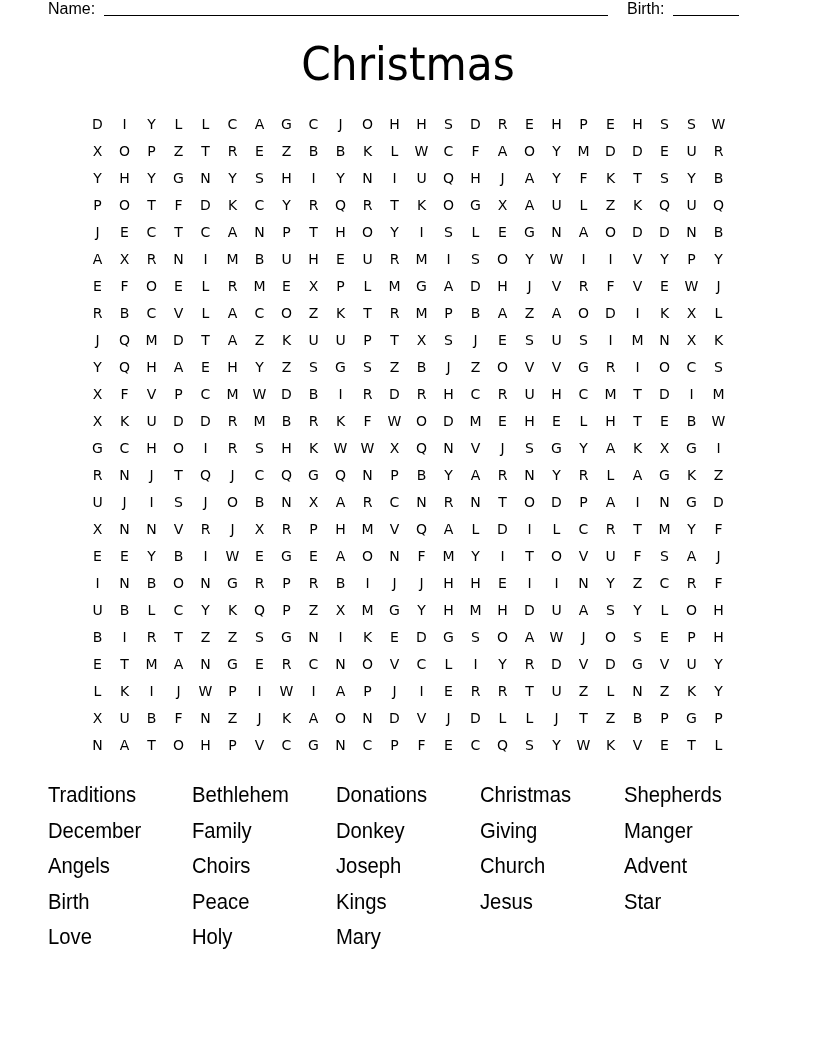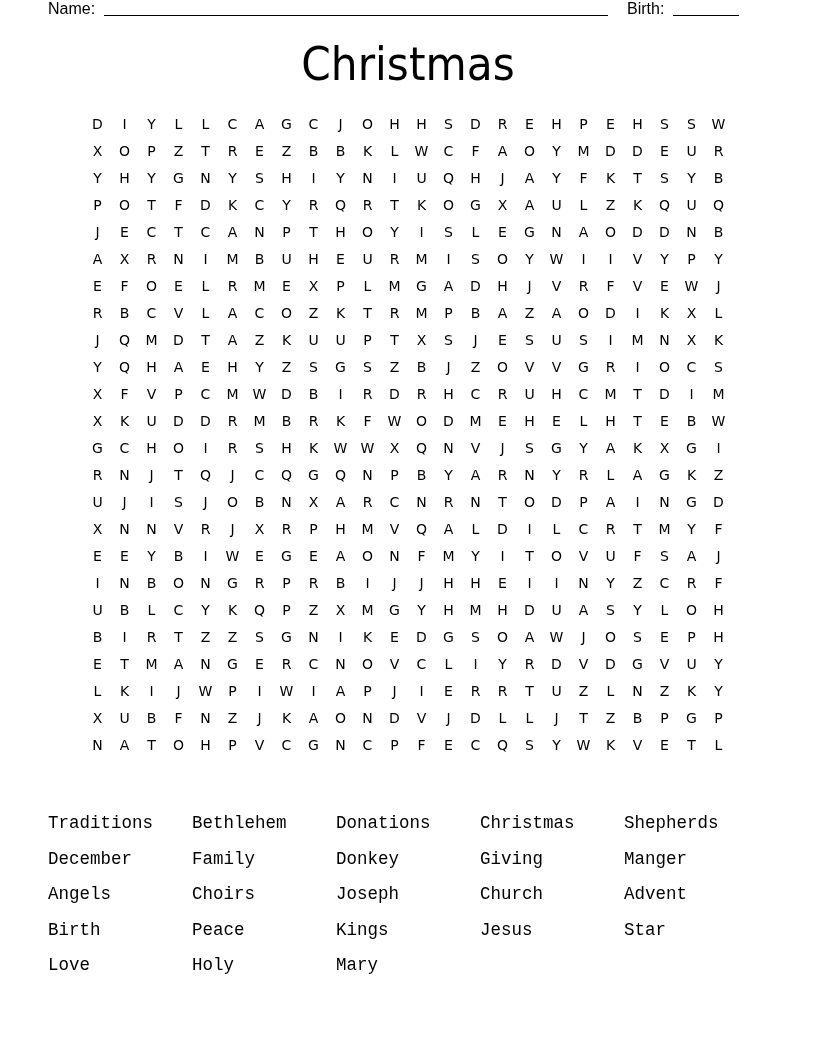--- a/index.html
+++ b/index.html
@@ -19,21 +19,21 @@
   }
   .grid {
     position: absolute; top: 114px; left: 84px;
     display: grid; grid-template-columns: repeat(24, 27px); grid-auto-rows: 27px;
     font-family: "DejaVu Sans", sans-serif; font-size: 14px;
   }
   .cell { text-align: center; line-height: 21px; letter-spacing: 0; }
   .wordlist {
     position: absolute; top: 779px; left: 48px;
     display: grid; grid-template-columns: repeat(5, 144px); grid-auto-rows: 35.5px;
-    font-family: Liberation Mono, monospace; font-size: 19px; margin-top: 28px;
+    font-family: Liberation Sans, sans-serif; font-size: 22px;
   }
   .word { line-height: 32px; white-space: nowrap; transform: scaleX(0.92); transform-origin: left center; }
 </style>
 </head>
 <body>
 
 <div class="header-line">
   <span class="name-label">Name:</span>
   <span class="name-blank"></span>
   <span class="date-label">Birth:</span>

